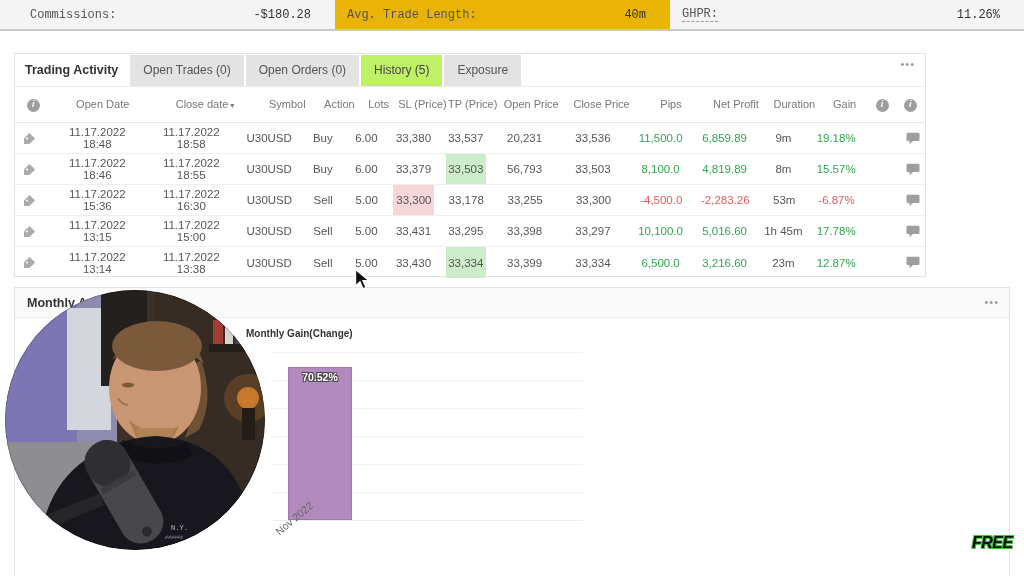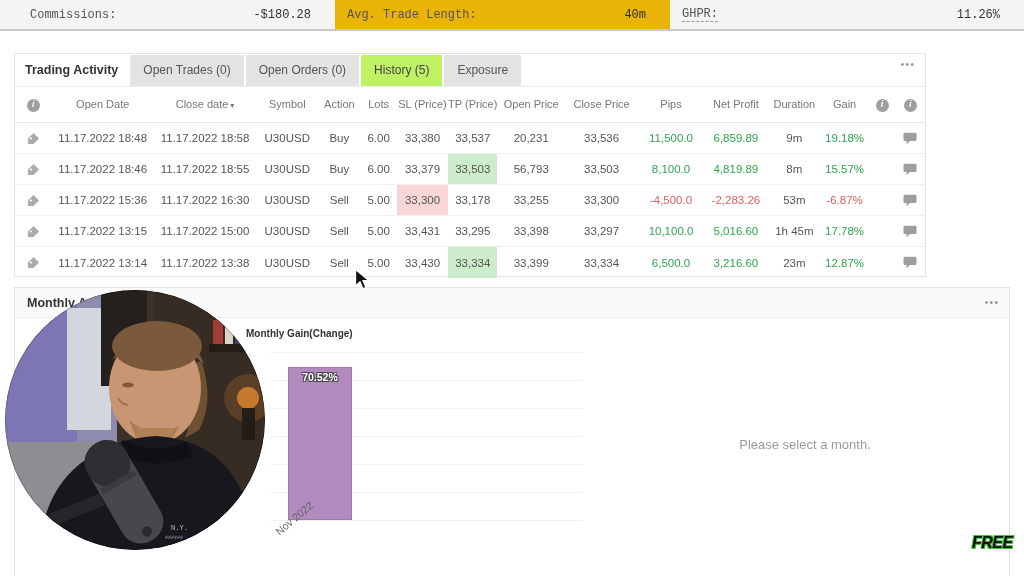--- a/index.html
+++ b/index.html
@@ -29,21 +29,21 @@
   .panel-title { font-size:12.5px; font-weight:bold; color:#333; margin-right:12px; }
   .tab { font-size:12px; color:#555; background:#e3e3e3; padding:8px 13px 9px;
          margin-right:2px; cursor:pointer; white-space:nowrap; }
   .tab.active { background:#bef264; color:#444; }
   .dots-menu { position:absolute; right:10px; top:4px; color:#9a9a9a; font-size:11px;
                letter-spacing:1px; cursor:pointer; }
 
   
   .thead { display:flex; align-items:center; height:36px; border-bottom:1px solid #e8e8e8; }
   .thead .th { font-size:11px; color:#777; text-align:center; line-height:1.25; }
-  .trow  { display:flex; align-items:center; height:31px; border-bottom:1px solid #efefef; }
+  .trow  { display:flex; align-items:center; height:31px; border-bottom:1px solid #efefef;gap:12px; }
   .trow:last-child { border-bottom:none; }
   .td { font-size:11.5px; color:#555; text-align:center; height:100%;
         display:flex; align-items:center; justify-content:center; }
   .c0{width:40px} .c1{width:112px} .c2{width:112px} .c3{width:68px} .c4{width:46px}
   .c5{width:40px} .c6{width:56px} .c7{width:54px} .c8{width:74px} .c9{width:80px}
   .c10{width:72px} .c11{width:70px} .c12{width:58px} .c13{width:52px}
   .c14{width:30px} .c15{width:32px}
   .pos { color:var(--pos-green,#2fa64d); }
   .neg { color:var(--neg-red,#e05c5c); }
   .hl-green { background:var(--hl-green,#cdeccb); }
@@ -276,21 +276,20 @@
     <span class="panel-title">Monthly Analytics</span>
     <span class="dots-menu" style="top:8px">•••</span>
   </div>
   <div class="chart-title">Monthly Gain(Change)</div>
   <div class="plot">
     <div class="bar" style="height: 88.15%; background: rgb(178, 138, 190);">
       <div class="bar-label">70.52%</div>
     </div>
     <div class="x-label">Nov 2022</div>
   </div>
-  <div class="placeholder">Please select a month.</div>
 </div>
 
 <div class="webcam">
   <svg width="260" height="260" viewBox="0 0 260 260">
     <defs>
         <clipPath id="wc">
           <circle cx="130" cy="130" r="130"></circle>
         </clipPath>
       </defs>
     <g clip-path="url(#wc)">

